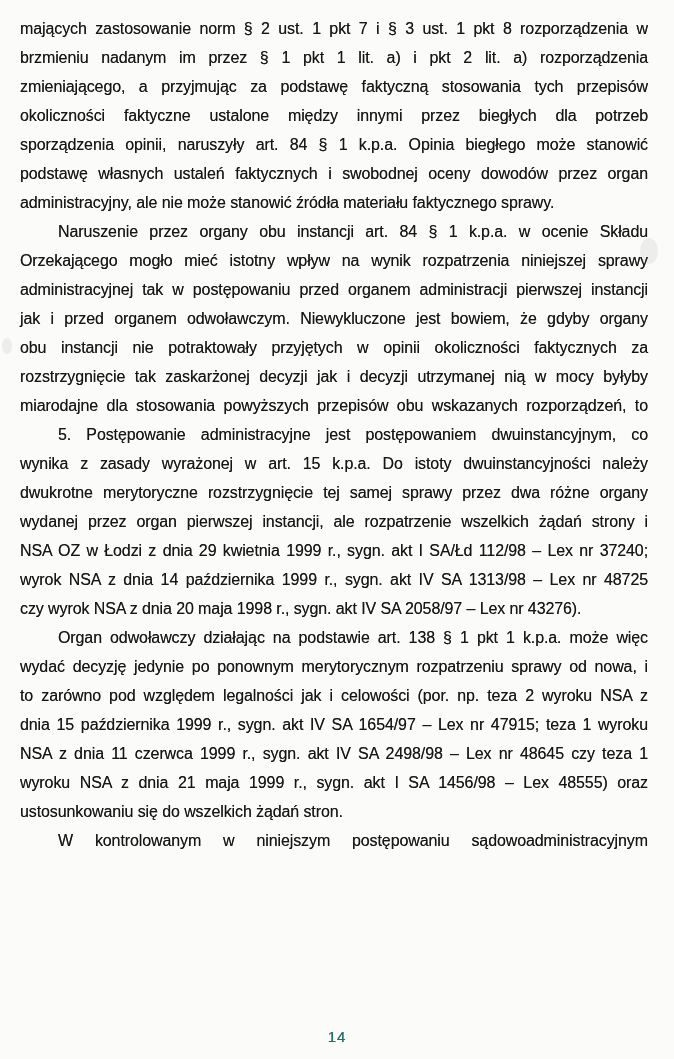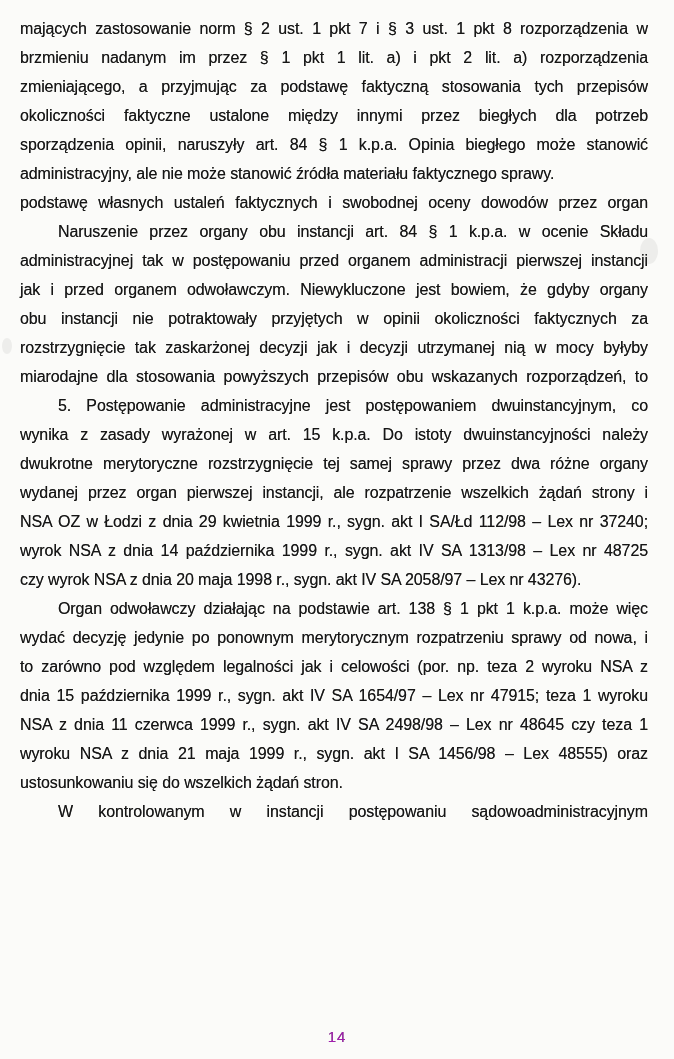--- a/index.html
+++ b/index.html
@@ -40,21 +40,21 @@
     text-indent: 38px;
   }
   .page-number {
     position: absolute;
     left: 0;
     right: 0;
     top: 1028px;
     text-align: center;
     font-size: 15px;
     letter-spacing: 1px;
-    color: #a21caf;
+    color: #0f766e;
     text-shadow: 0 0 0.5px rgba(10,10,10,0.6);
   }
   
   .smudge {
     position: absolute;
     background: rgba(120,120,120,0.10);
     border-radius: 50%;
     pointer-events: none;
   }
   .smudge-1 { left: 2px; top: 338px; width: 10px; height: 16px; }
@@ -65,38 +65,39 @@
 
 <div class="page">
   <div class="smudge smudge-1"></div>
   <div class="smudge smudge-2"></div>
   <div class="text-block" id="text-block">
       <div class="line">mających zastosowanie norm § 2 ust. 1 pkt 7 i § 3 ust. 1 pkt 8 rozporządzenia w</div>
       <div class="line">brzmieniu nadanym im przez § 1 pkt 1 lit. a) i pkt 2 lit. a) rozporządzenia</div>
       <div class="line">zmieniającego, a przyjmując za podstawę faktyczną stosowania tych przepisów</div>
       <div class="line">okoliczności faktyczne ustalone między innymi przez biegłych dla potrzeb</div>
       <div class="line">sporządzenia opinii, naruszyły art. 84 § 1 k.p.a. Opinia biegłego może stanowić</div>
+      <div class="line">podstawę własnych ustaleń faktycznych i swobodnej oceny dowodów przez organ</div>
       <div class="line last">administracyjny, ale nie może stanowić źródła materiału faktycznego sprawy.</div>
-      <div class="line">podstawę własnych ustaleń faktycznych i swobodnej oceny dowodów przez organ</div>
       <div class="line indent">Naruszenie przez organy obu instancji art. 84 § 1 k.p.a. w ocenie Składu</div>
+      <div class="line">Orzekającego mogło mieć istotny wpływ na wynik rozpatrzenia niniejszej sprawy</div>
       <div class="line">administracyjnej tak w postępowaniu przed organem administracji pierwszej instancji</div>
       <div class="line">jak i przed organem odwoławczym. Niewykluczone jest bowiem, że gdyby organy</div>
       <div class="line">obu instancji nie potraktowały przyjętych w opinii okoliczności faktycznych za</div>
       <div class="line">rozstrzygnięcie tak zaskarżonej decyzji jak i decyzji utrzymanej nią w mocy byłyby</div>
       <div class="line">miarodajne dla stosowania powyższych przepisów obu wskazanych rozporządzeń, to</div>
       <div class="line indent">5. Postępowanie administracyjne jest postępowaniem dwuinstancyjnym, co</div>
       <div class="line">wynika z zasady wyrażonej w art. 15 k.p.a. Do istoty dwuinstancyjności należy</div>
       <div class="line">dwukrotne merytoryczne rozstrzygnięcie tej samej sprawy przez dwa różne organy</div>
       <div class="line">wydanej przez organ pierwszej instancji, ale rozpatrzenie wszelkich żądań strony i</div>
       <div class="line">NSA OZ w Łodzi z dnia 29 kwietnia 1999 r., sygn. akt I SA/Łd 112/98 – Lex nr 37240;</div>
       <div class="line">wyrok NSA z dnia 14 października 1999 r., sygn. akt IV SA 1313/98 – Lex nr 48725</div>
       <div class="line last">czy wyrok NSA z dnia 20 maja 1998 r., sygn. akt IV SA 2058/97 – Lex nr 43276).</div>
       <div class="line indent">Organ odwoławczy działając na podstawie art. 138 § 1 pkt 1 k.p.a. może więc</div>
       <div class="line">wydać decyzję jedynie po ponownym merytorycznym rozpatrzeniu sprawy od nowa, i</div>
       <div class="line">to zarówno pod względem legalności jak i celowości (por. np. teza 2 wyroku NSA z</div>
       <div class="line">dnia 15 października 1999 r., sygn. akt IV SA 1654/97 – Lex nr 47915; teza 1 wyroku</div>
       <div class="line">NSA z dnia 11 czerwca 1999 r., sygn. akt IV SA 2498/98 – Lex nr 48645 czy teza 1</div>
       <div class="line">wyroku NSA z dnia 21 maja 1999 r., sygn. akt I SA 1456/98 – Lex 48555) oraz</div>
       <div class="line last">ustosunkowaniu się do wszelkich żądań stron.</div>
-      <div class="line indent">W kontrolowanym w instancji postępowaniu sądowoadministracyjnym</div>
+      <div class="line indent">W kontrolowanym w niniejszym postępowaniu sądowoadministracyjnym</div>
     </div>
   <div class="page-number">14</div>
 </div>
 
 </body></html>

